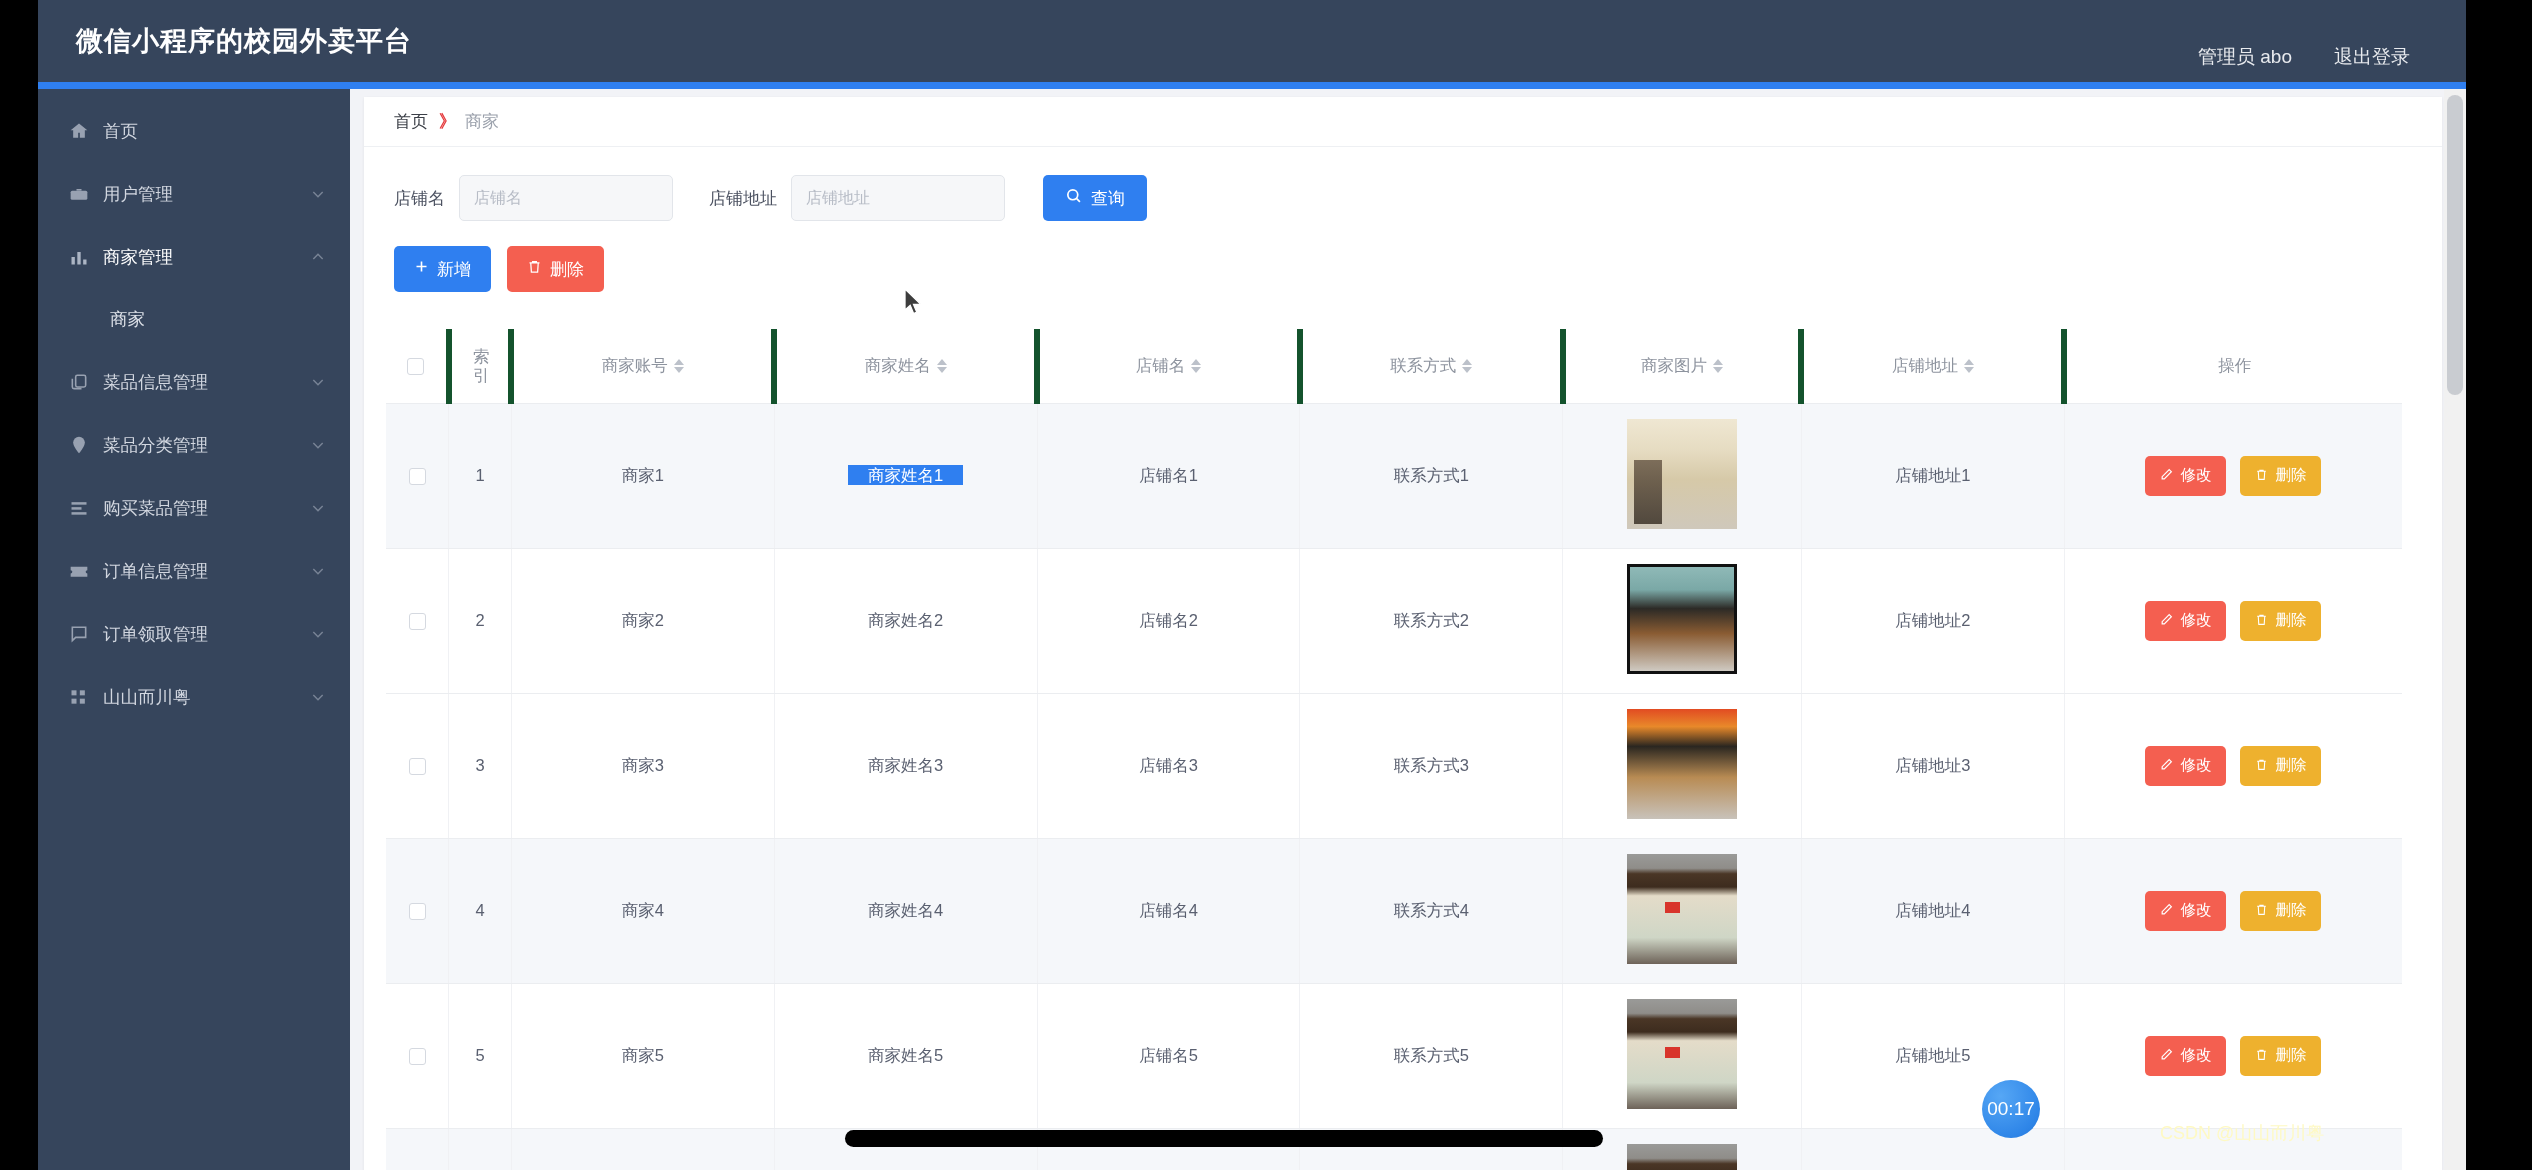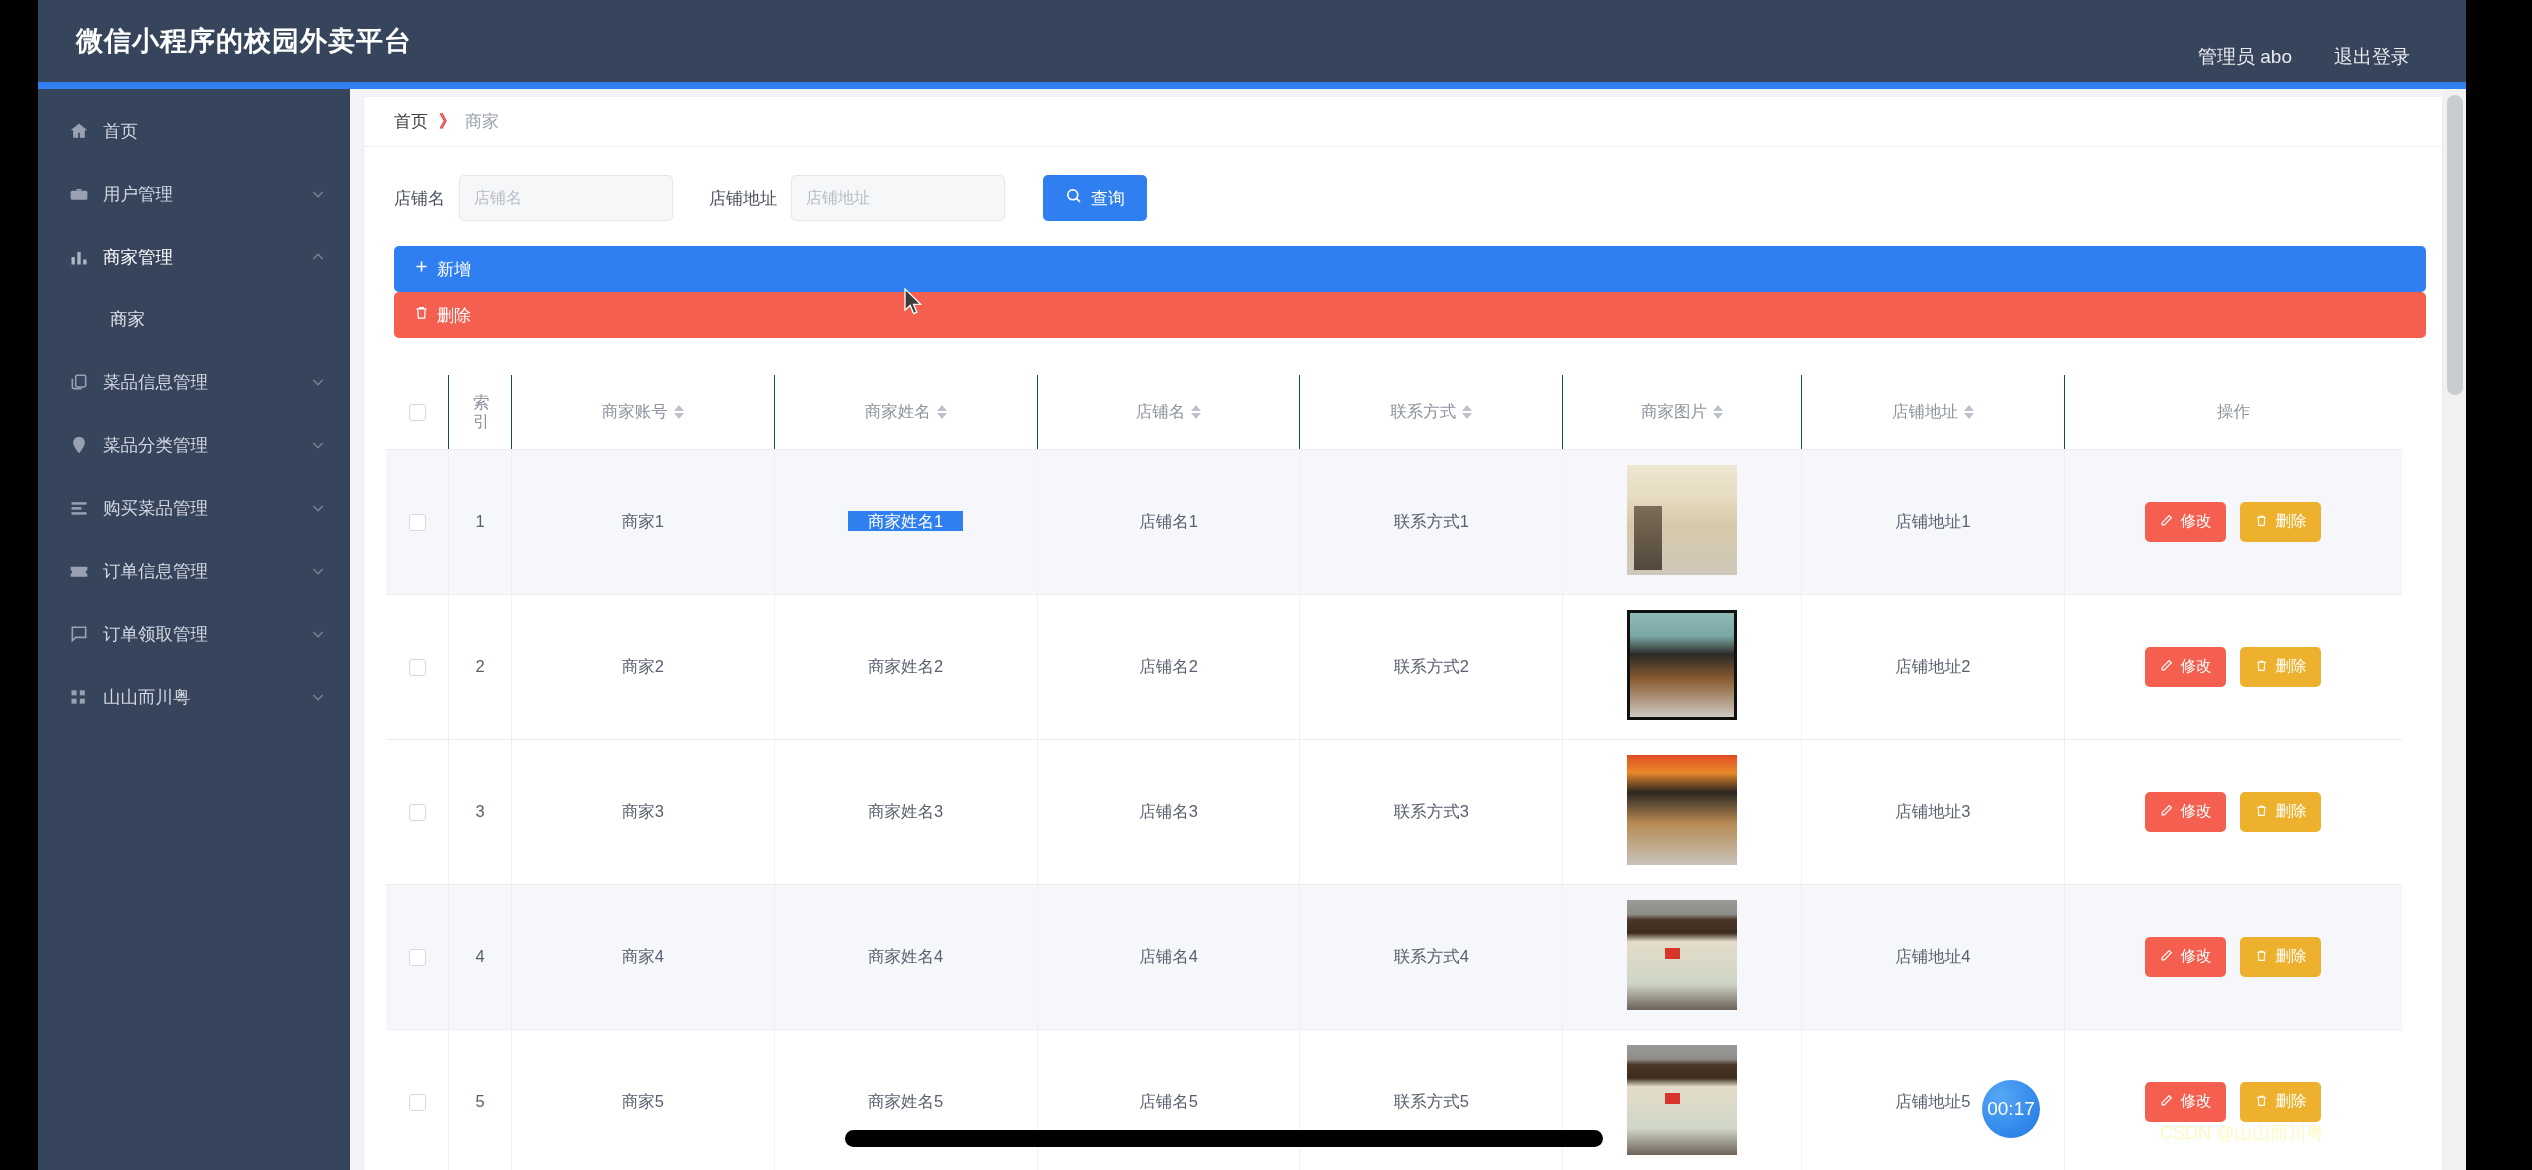--- a/index.html
+++ b/index.html
@@ -112,37 +112,37 @@
   .in-shop { width:214px; margin-right:36px; }
   .in-addr { width:214px; margin-right:38px; }
   .btn-query {
     height:46px; padding:0 22px; border:none; border-radius:5px;
     background:#2f7ff0; color:#fff; font-size:17px; cursor:pointer;
     display:inline-flex; align-items:center; gap:9px;
     font-family:"Liberation Sans", sans-serif;
   }
 
   
-  .actionbar { display:flex; padding:25px 16px 0 30px;flex-direction:column; }
+  .actionbar { display:flex; gap:16px; padding:25px 16px 0 30px; }
   .btn {
     height:46px; padding:0 20px; border:none; border-radius:5px;
     font-size:17px; color:#fff; cursor:pointer;
     display:inline-flex; align-items:center; gap:8px;
     font-family:"Liberation Sans", sans-serif;
   }
   .btn-add { background:#2f7ff0; }
   .btn-del { background:#f45f50; }
 
   
   .table-wrap { padding:37px 22px 0 22px; }
   table.grid { width:2016px; border-collapse:collapse; table-layout:fixed; }
   table.grid th {
     background:#fff; color:#8d939e; font-size:16.5px; font-weight:normal;
     height:74px; border-bottom:1px solid #ebedf0;
-    border-right:1px solid #14532d;
+    border-right:6px solid #14532d;
     vertical-align:middle; text-align:center; padding:0 4px;
   }
   table.grid th:last-child { border-right:none; }
   table.grid td {
     font-size:16.5px; color:#5a6070; text-align:center;
     border-bottom:1px solid #ebedf0;
     border-right:1px solid #f0f1f4;
     height:145px; vertical-align:middle; padding:0 4px;
   }
   table.grid td:last-child { border-right:none; }

